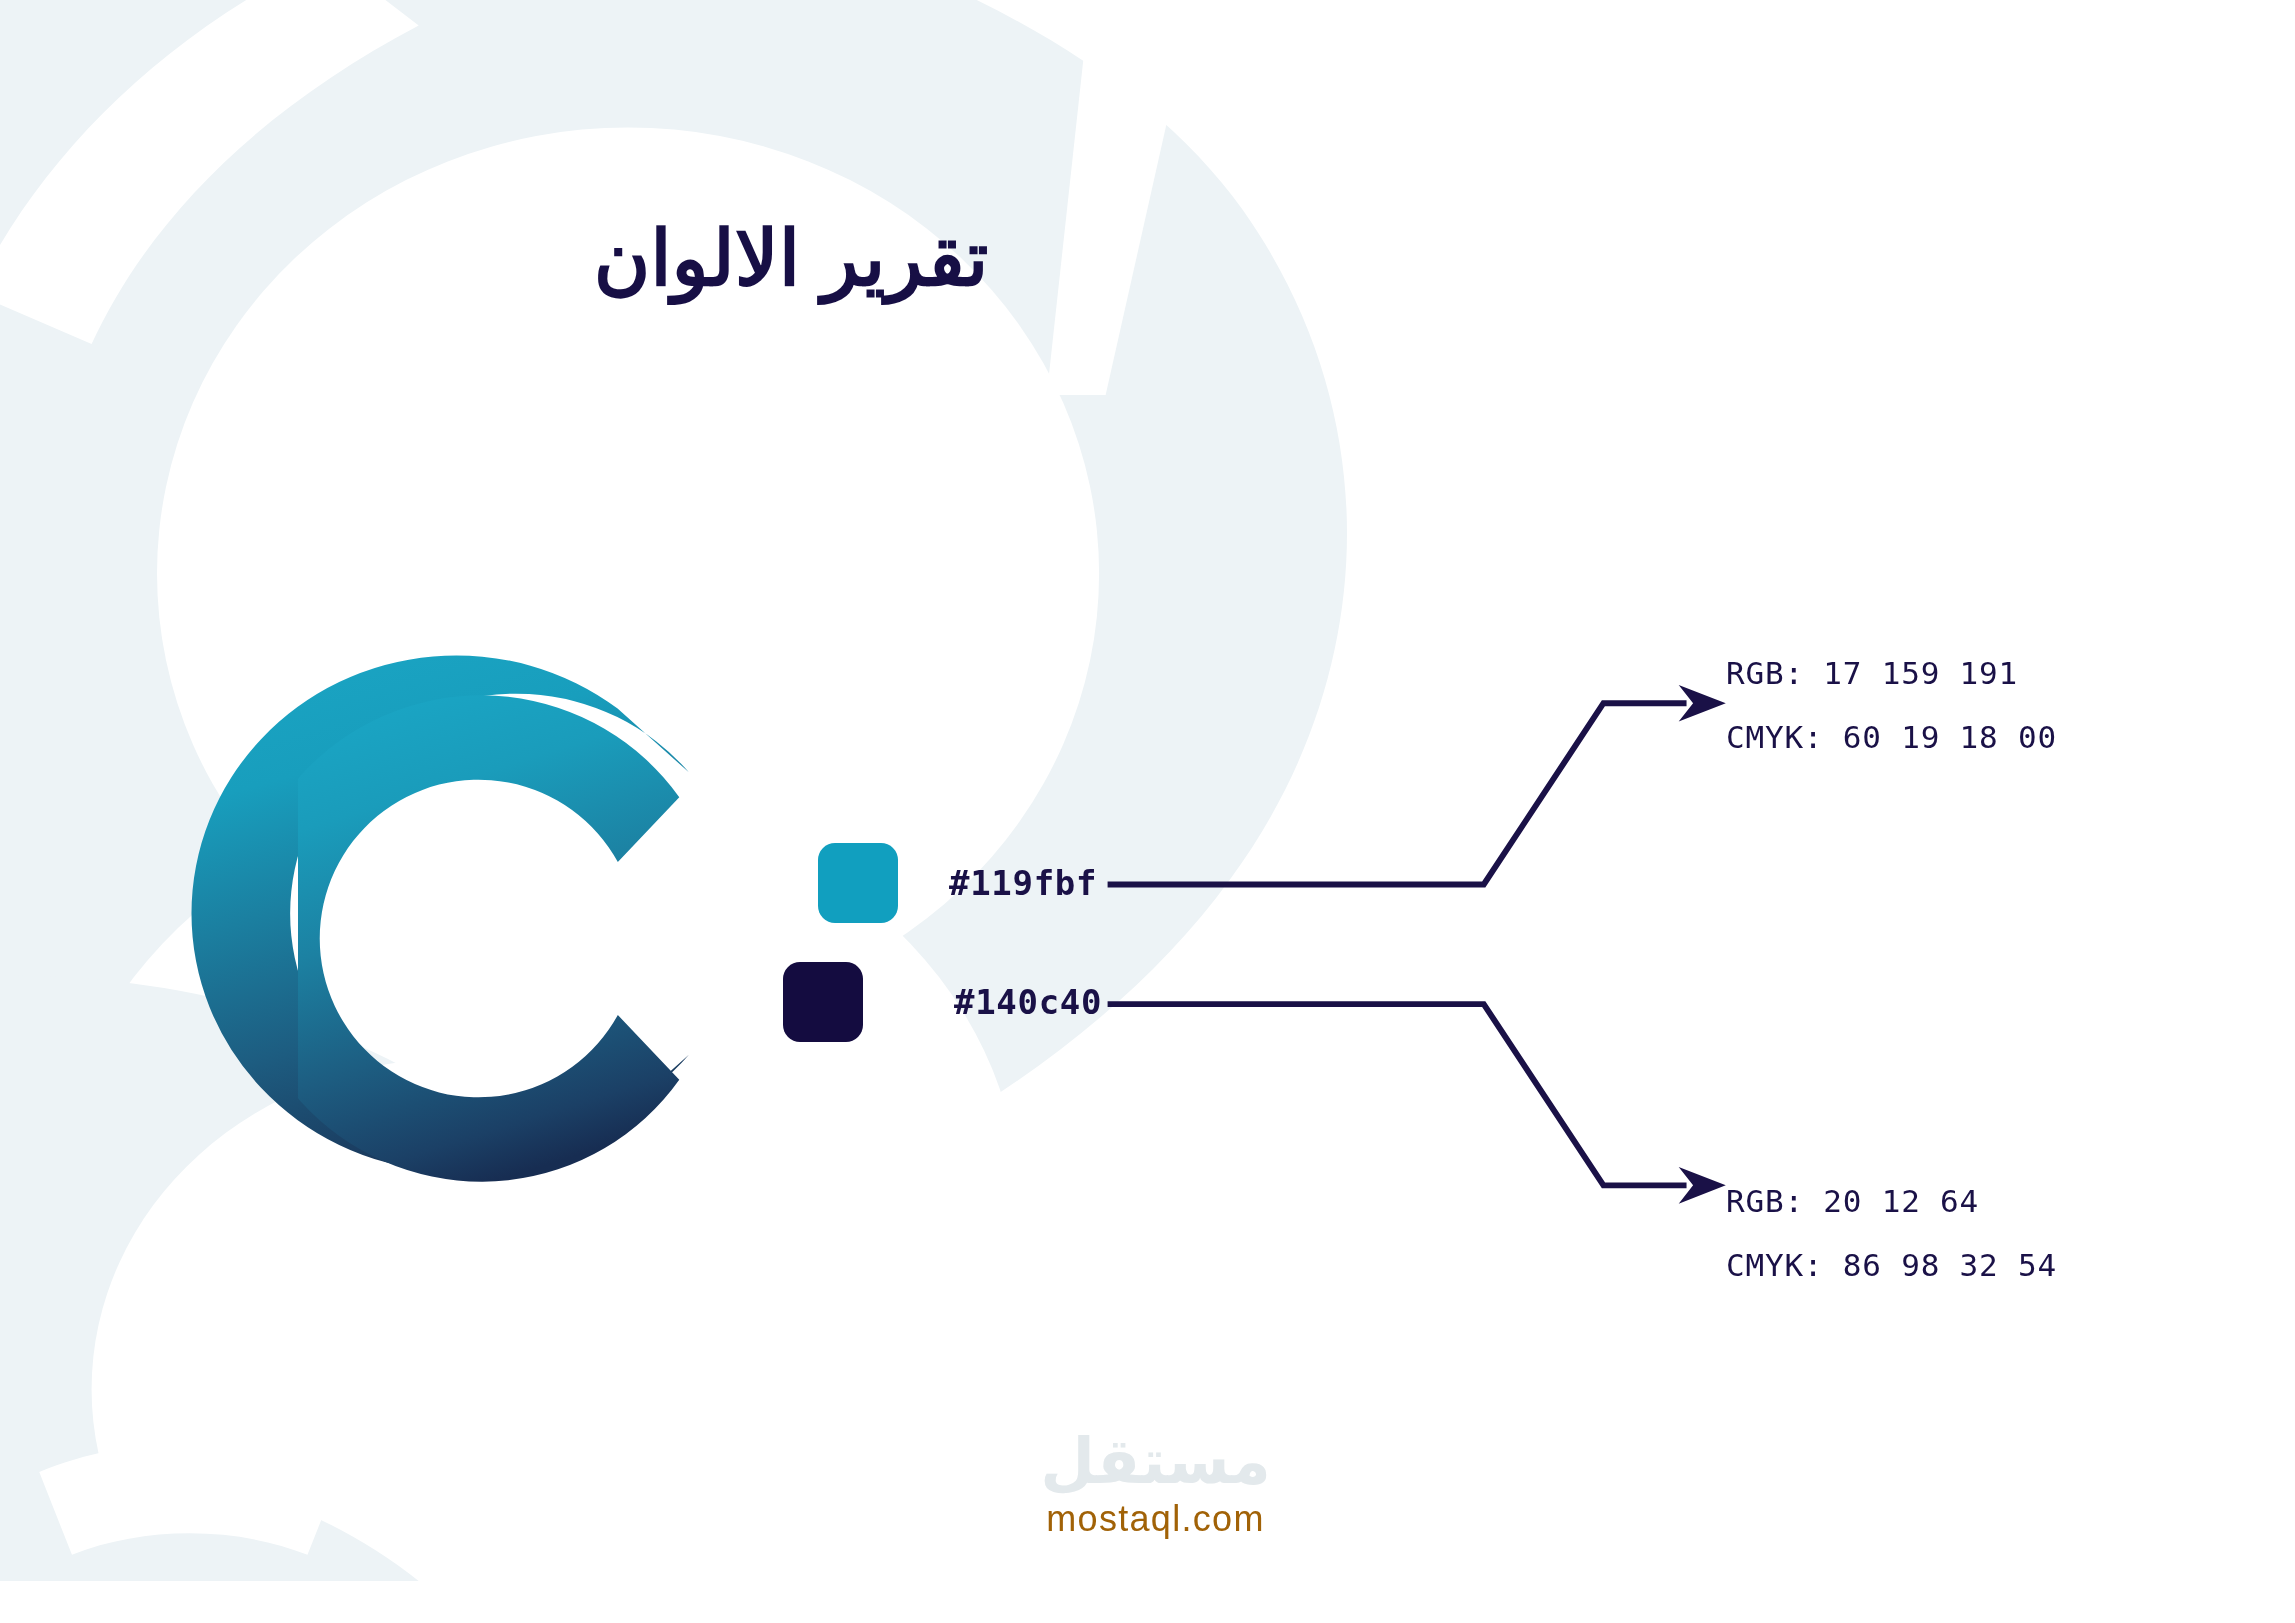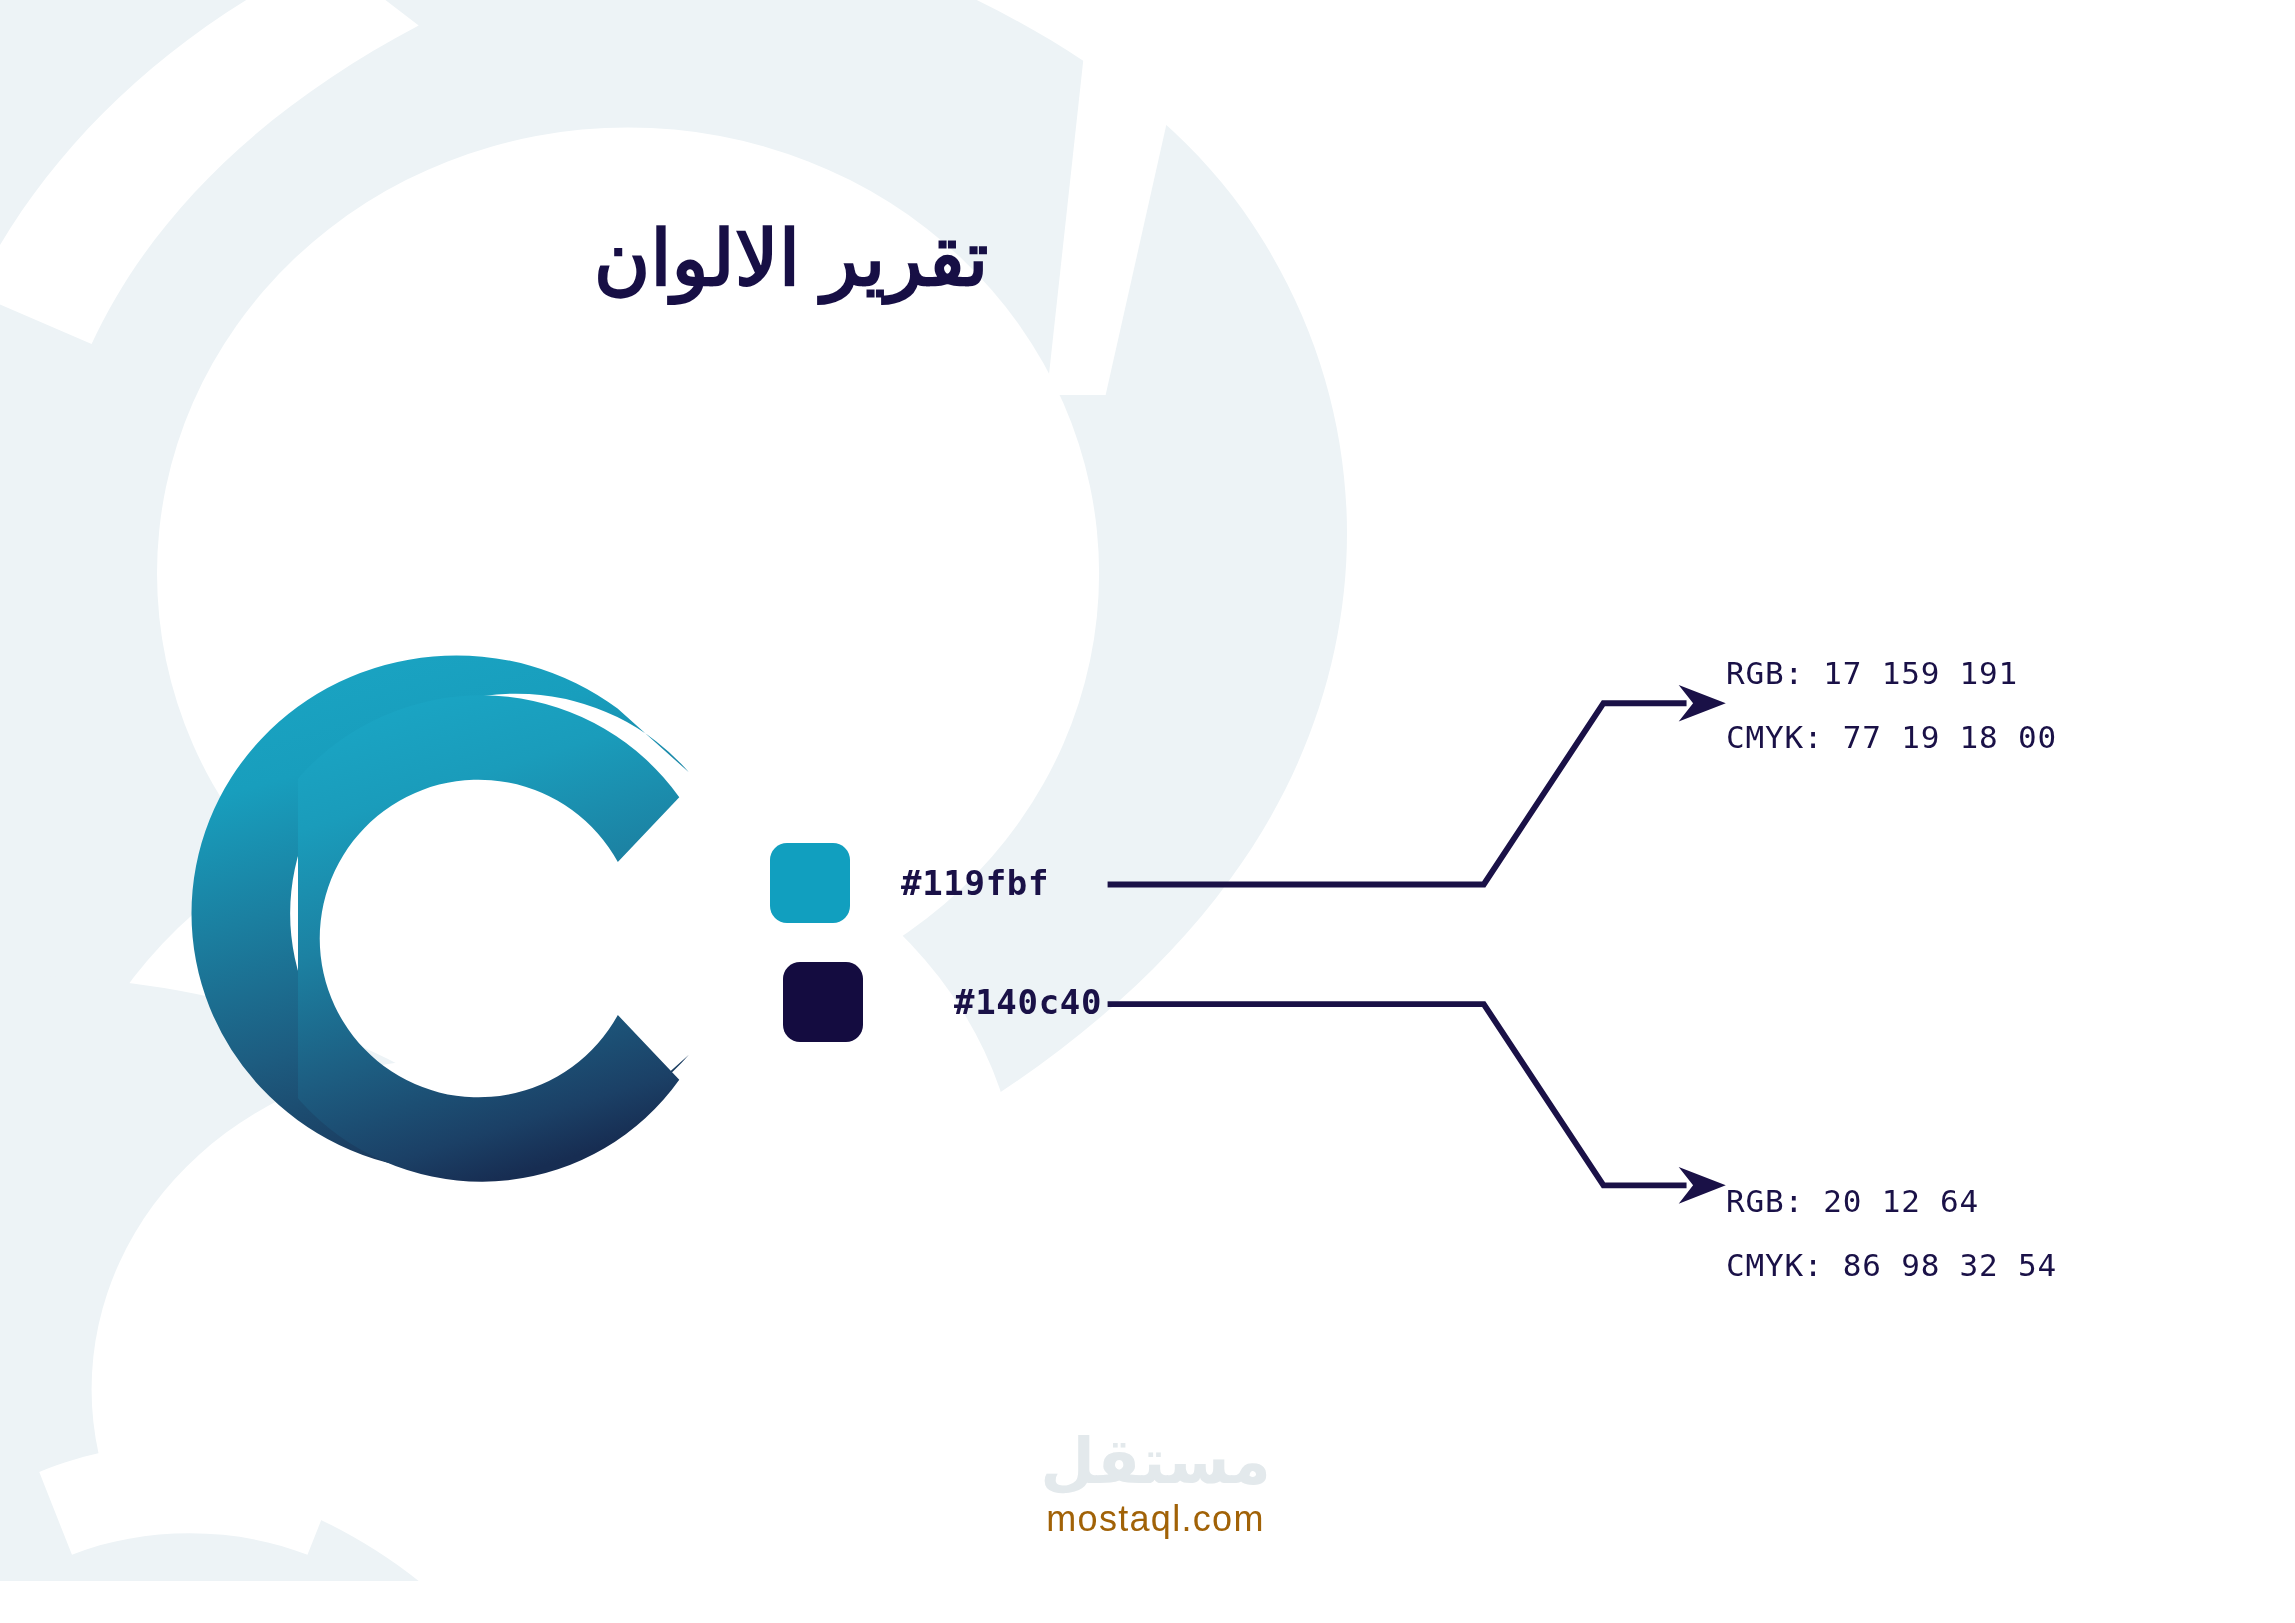--- a/index.html
+++ b/index.html
@@ -27,21 +27,21 @@
     line-height:1.1;
     white-space:nowrap;
   }
   #title-inner{display:inline-block;padding-right:713px;}
 
   
   #logo-mark{position:absolute;left:298px;top:677px;width:471px;height:523px;}
 
   
   .swatch-row{position:absolute;display:flex;align-items:center;}
-  #row-1{left:770px;top:843px;}
+  #row-1{left:818px;top:843px;}
   #row-2{left:783px;top:962px;gap:40px;}
   .swatch-chip{
     width:80px;height:80px;border-radius:17px;
     flex:0 0 auto;
   }
   .swatch-label{
     margin-left:51px;
     font-size:34px;
     font-weight:bold;
     color:#1a1147;
@@ -207,21 +207,21 @@
     <div class="swatch-label">#119fbf</div>
   </div>
 
   <div class="swatch-row" id="row-2">
     <div class="swatch-chip" style="background:#140c40;"></div>
     <div class="swatch-label">#140c40</div>
   </div>
 
   <div class="info-block" id="info-top">
     <div class="info-line">RGB: 17 159 191</div>
-    <div class="info-line">CMYK: 77 19 18 00</div>
+    <div class="info-line">CMYK: 60 19 18 00</div>
   </div>
 
   <div class="info-block" id="info-bottom">
     <div class="info-line">RGB: 20 12 64</div>
     <div class="info-line">CMYK: 86 98 32 54</div>
   </div>
 
   <div id="watermark">
     <div id="wm-ar">مستقل</div>
     <div id="wm-en">mostaql.com</div>

